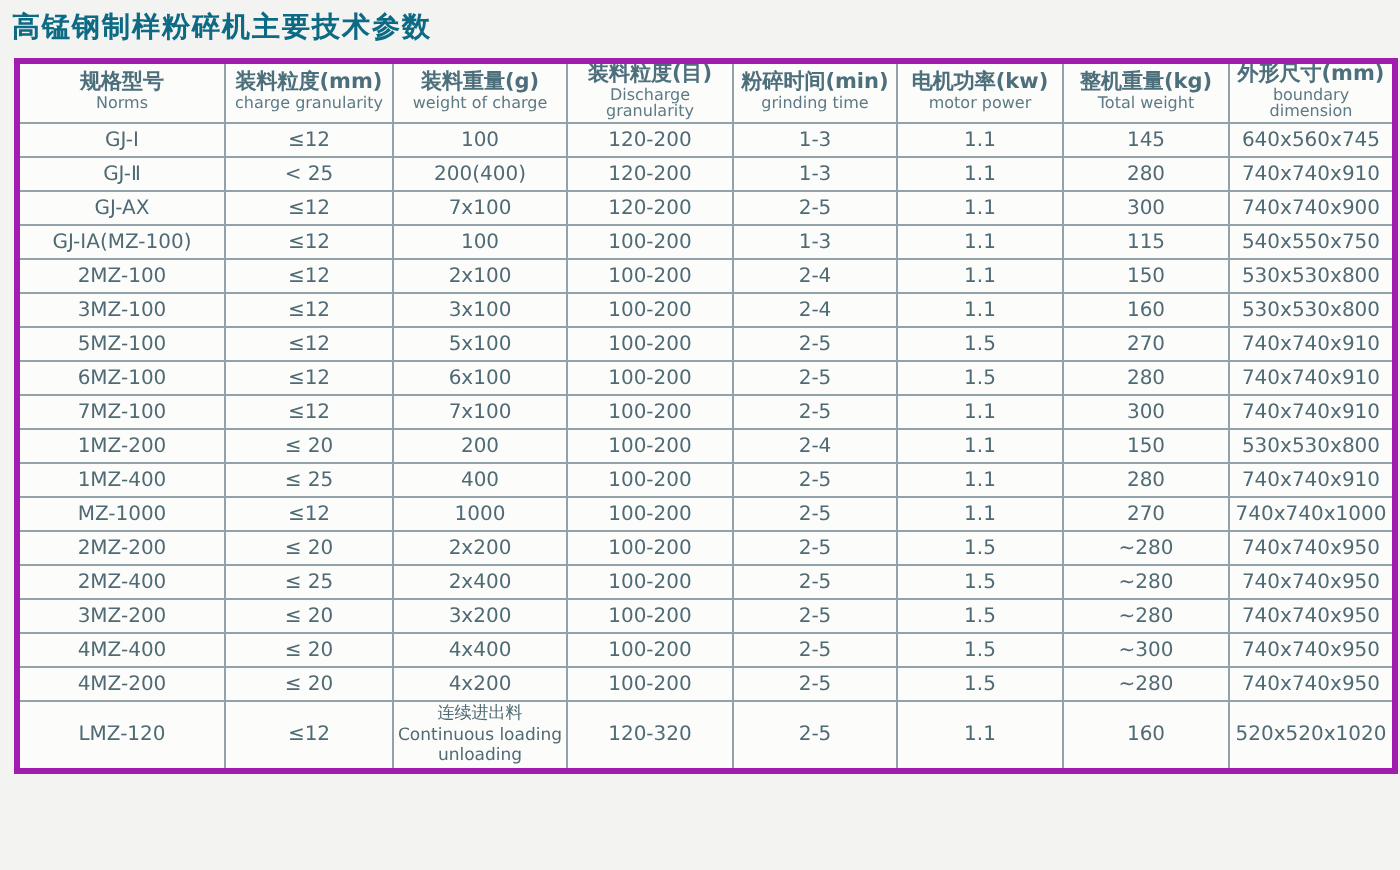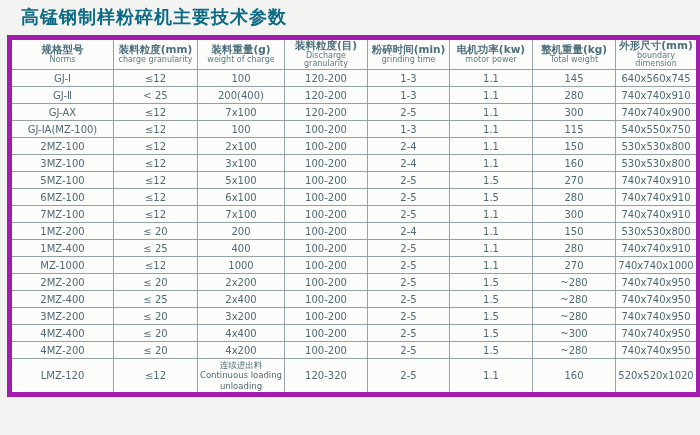--- a/index.html
+++ b/index.html
@@ -8,33 +8,33 @@
     width: 700px;
     height: 435px;
     background: #f3f3f1;
     font-family: "DejaVu Sans", "Liberation Sans", sans-serif;
     overflow: hidden;
   }
   .page {
     padding: 3px 5px 0 5px;
   }
   .title {
-    font-size: 18px;
+    font-size: 14px;
     font-weight: bold;
     color: #0d6a84;
-    margin: 2px 0 6px 16px;
+    margin: 2px 0 6px 1px;
     letter-spacing: 1px;
   }
   table.specs {
     border-collapse: collapse;
     table-layout: fixed;
     width: 689px;
     margin-left: 2px;
     background: #fcfcfb;
-    border: 5px solid #a21caf;
+    border: 3px solid #a21caf;
   }
   th, td {
     border: 1px solid #92a2a8;
     text-align: center;
     vertical-align: middle;
     padding: 0;
     overflow: hidden;
   }
   thead tr { height: 28px; }
   tbody tr { height: 17px; }

